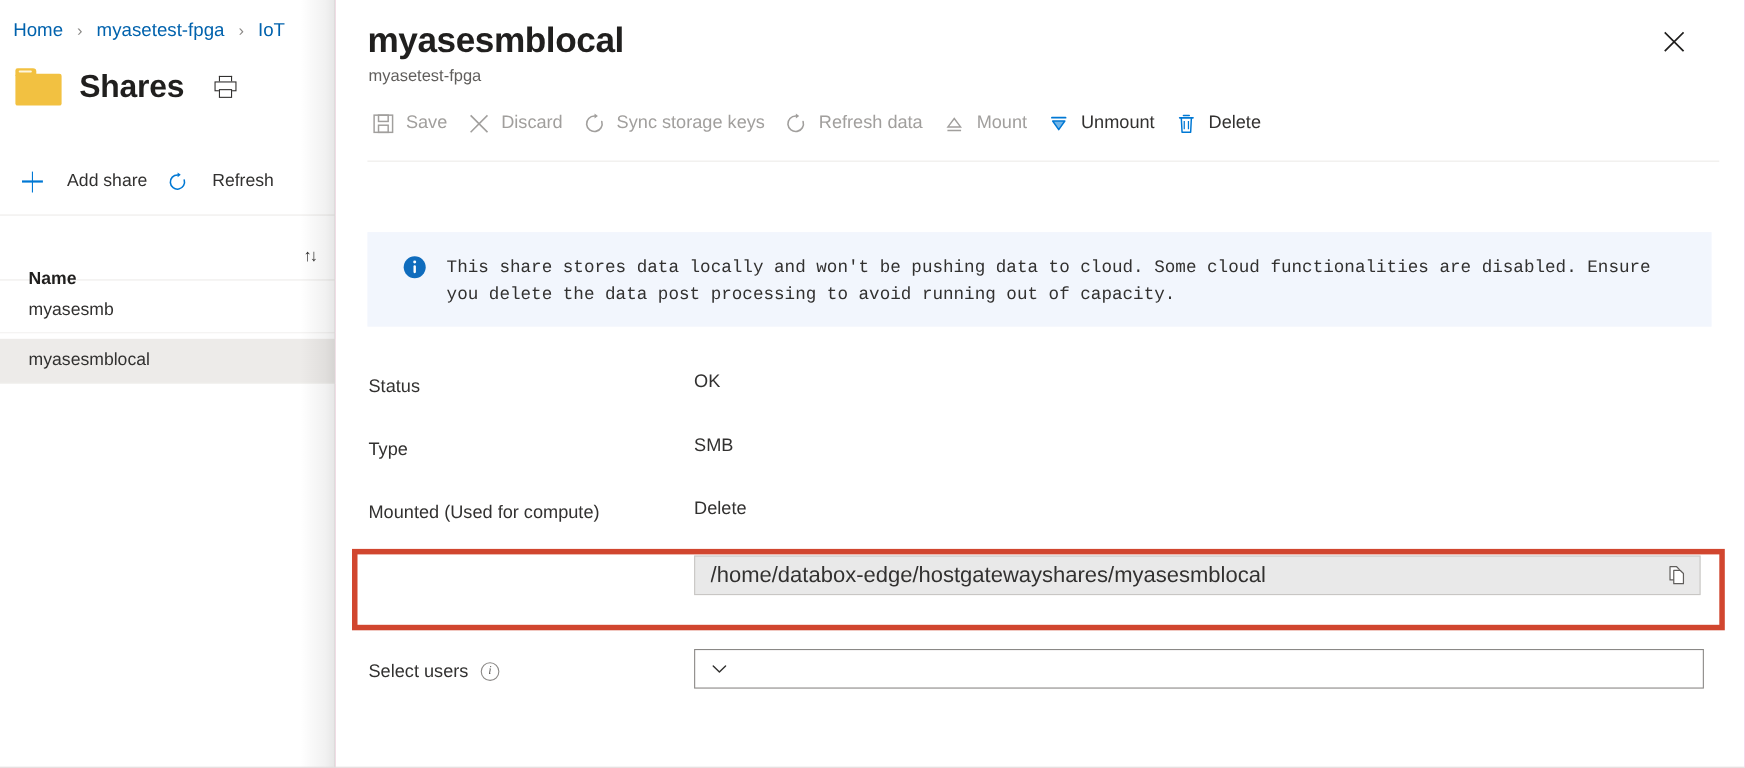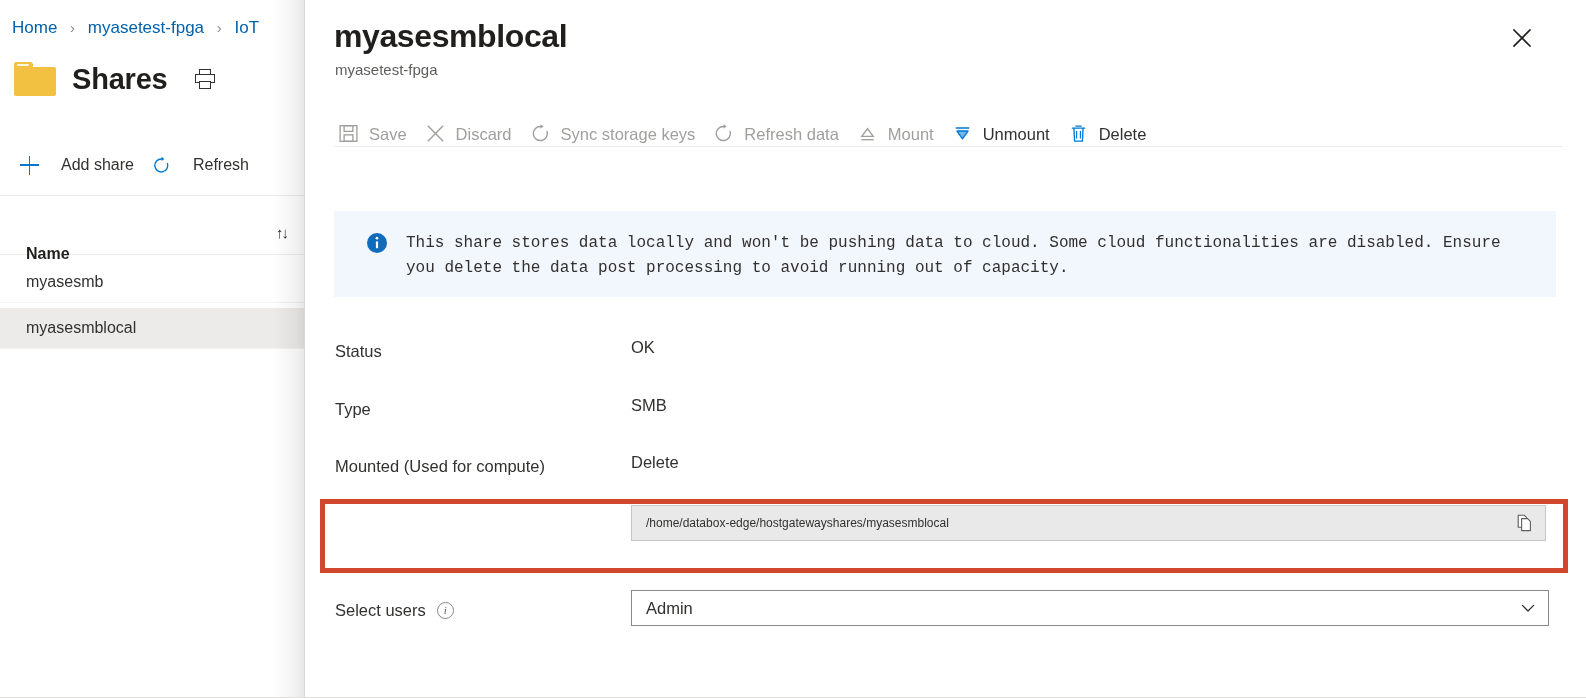--- a/index.html
+++ b/index.html
@@ -260,21 +260,21 @@
   
   #detail-toolbar {
     position: absolute;
     left: 24px; top: 101px;
     display: flex;
     align-items: center;
     height: 44px;
   }
   .tb-item {
     display: flex;
-    align-items: flex-end;
+    align-items: flex-start;
     height: 42px;
     padding: 0 9px;
     white-space: nowrap;
   }
   .tb-item .tb-lbl {
     font-size: 16.5px;
     margin-left: 10px;
   }
   .tb-item.enabled { cursor: pointer; }
   .tb-item.enabled .tb-lbl { color: #323130; }
@@ -372,21 +372,21 @@
     width: 915px;
     height: 36px;
     background: #e9e9e9;
     border: 1px solid #c8c6c4;
     box-sizing: border-box;
     display: flex;
     align-items: center;
     padding: 0 10px 0 14px;
   }
   #mount-point-field .fld-text {
-    font-size: 12px;
+    font-size: 20px;
     color: #323130;
     flex: 1 1 auto;
     white-space: nowrap;
     overflow: hidden;
   }
   .copy-icon {
     width: 20px; height: 20px;
     flex: 0 0 auto;
     cursor: pointer;
   }
@@ -615,21 +615,20 @@
         </svg>
       </span>
     </div>
 
     <div class="prop-label" id="lbl-select-users">
       <span>Select users</span>
       <span class="info-circle">i</span>
     </div>
 
     <div id="select-users-dropdown">
-      <span class="dd-text">Admin</span>
       <span class="chevron-down">
         <svg width="16" height="16" viewBox="0 0 16 16">
           <path d="M2.4 5.4 L8 11 L13.6 5.4" fill="none" stroke="#323130" stroke-width="1.3" stroke-linecap="round" stroke-linejoin="round"></path>
         </svg>
       </span>
     </div>
   </div>
 
   <div id="mount-highlight"></div>
   <div id="bottom-rule"></div>

